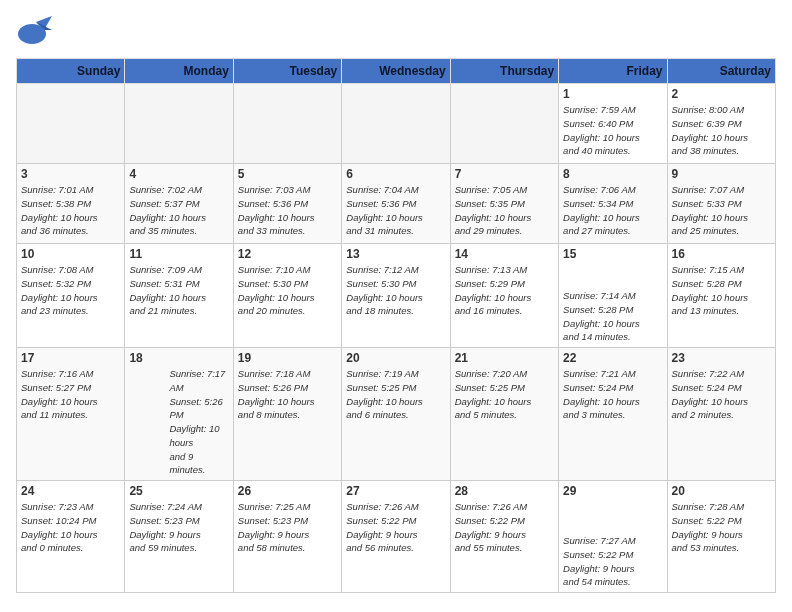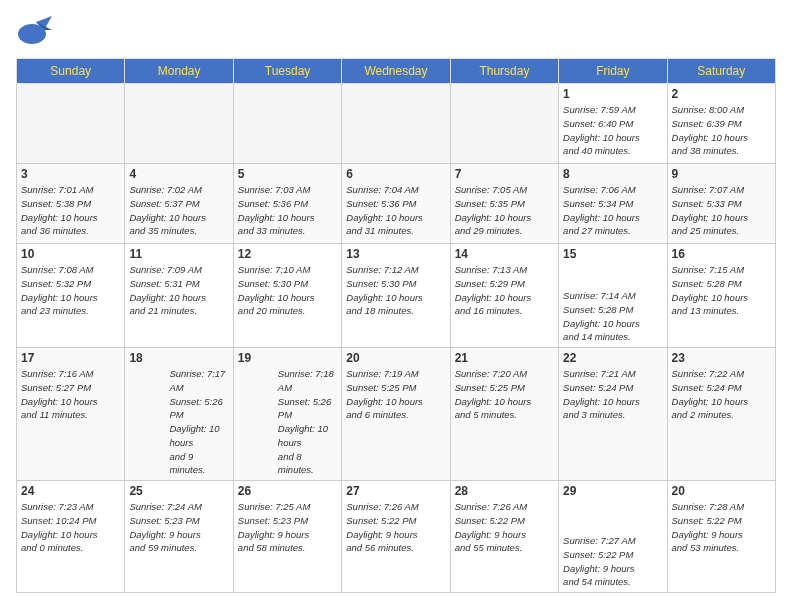--- a/index.html
+++ b/index.html
@@ -44,26 +44,26 @@
       font-size: 15px;
       color: #444;
     }
     .calendar-table {
       width: 100%;
       border-collapse: collapse;
       table-layout: fixed;
     }
     .calendar-table th {
       background-color: #4472C4;
-      color: #fde047;
+      color: #0f172a;
       font-size: 12px;
-      font-weight: normal;
+      font-weight: bold;
       padding: 5px 4px;
       border: 1px solid #ddd;
-      text-align: center;
+      text-align: right;
     }
     .calendar-table td {
       border: 1px solid #ccc;
       vertical-align: top;
       padding: 3px 4px;
       font-size: 10px;
       color: #333;
       height: 80px;
       background: #fff;
     }
@@ -252,21 +252,21 @@
         </td>
         <td>
           <span class="day-number">18</span>
           <div class="day-info" style="white-space: pre-line; margin-left: 40px;">Sunrise: 7:17 AM
 Sunset: 5:26 PM
 Daylight: 10 hours
 and 9 minutes.</div>
         </td>
         <td>
           <span class="day-number">19</span>
-          <div class="day-info" style="white-space: pre-line; margin-left: 40px;">Sunrise: 7:18 AM
+          <div class="day-info" style="white-space: pre-line;">Sunrise: 7:18 AM
 Sunset: 5:26 PM
 Daylight: 10 hours
 and 8 minutes.</div>
         </td>
         <td>
           <span class="day-number">20</span>
           <div class="day-info" style="white-space: pre-line;">Sunrise: 7:19 AM
 Sunset: 5:25 PM
 Daylight: 10 hours
 and 6 minutes.</div>

